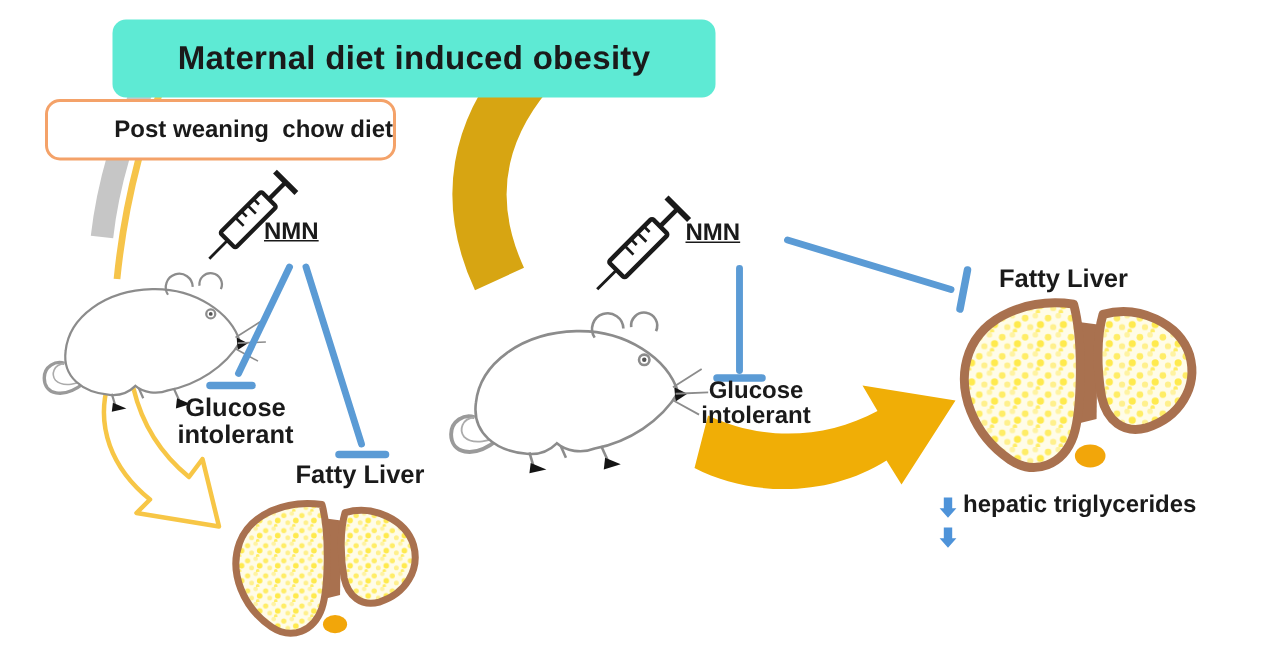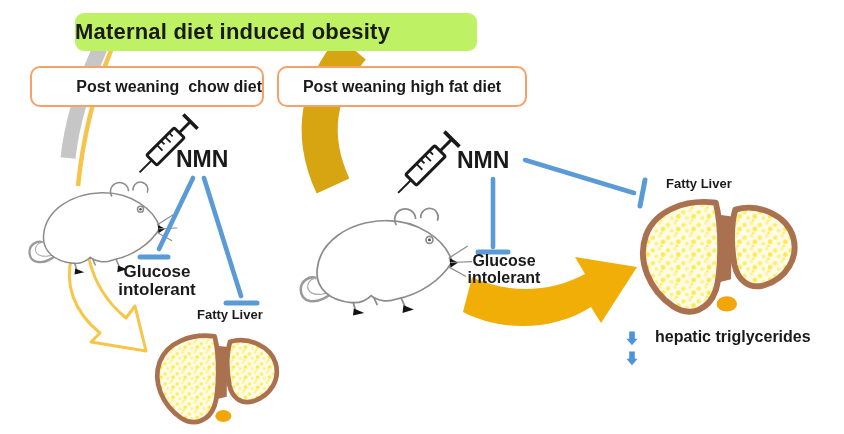--- a/index.html
+++ b/index.html
@@ -2,44 +2,44 @@
 <html><head>
 <meta charset="utf-8">
 <style>
   html,body{margin:0;padding:0;background:#fff;}
   .canvas{
     position:relative;width:844px;height:434px;overflow:hidden;background:#ffffff;
     font-family:"Liberation Sans",sans-serif;color:#1a1a1a;
   }
   svg.decor{position:absolute;left:0;top:0;z-index:1;}
   .banner{
-    position:absolute;left:75px;top:13px;width:402px;height:38px;z-index:3;
-    background:#bef264;border-radius:9px;display:flex;align-items:center;
+    position:absolute;left:75px;top:13px;width:402px;height:52px;z-index:3;
+    background:#5eead4;border-radius:9px;display:flex;align-items:center;justify-content:center;
     font-size:22px;font-weight:bold;letter-spacing:.2px;
   }
   .diet-box{
     position:absolute;top:66px;height:37px;z-index:2;background:#fff;
     border:2.5px solid #F4A269;border-radius:10px;
     display:flex;align-items:center;justify-content:center;
     font-weight:bold;font-size:16px;white-space:pre;
   }
   .diet-box.left{left:30px;width:230px;justify-content:flex-end;}
   .diet-box.right{left:277px;width:246px;}
   .lbl{position:absolute;z-index:4;font-weight:bold;}
-  .nmn{font-size:23px;}
+  .nmn{font-size:16px;text-decoration:underline;}
   .nmn.left{left:176px;top:146px;}
   .nmn.right{left:457px;top:147px;}
   .glucose{text-align:center;line-height:1.08;}
   .glucose.left{left:107px;top:263px;width:100px;font-size:17px;}
   .glucose.right{left:458px;top:252px;width:92px;font-size:16px;}
-  .fatty{font-size:13px;}
+  .fatty{font-size:17px;}
   .fatty.left{left:197px;top:307px;}
   .fatty.right{left:666px;top:176px;}
   .findings{position:absolute;left:624px;top:328px;width:218px;z-index:4;}
-  .finding-row{display:flex;gap:15px;margin-bottom:2px;font-weight:bold;font-size:16px;line-height:1.12;}
+  .finding-row{display:flex;gap:2px;margin-bottom:2px;font-weight:bold;font-size:16px;line-height:1.12;}
   .finding-row .glyph{width:16px;height:16px;flex:0 0 16px;margin-top:2px;display:block;transform-origin:center;}
   .finding-row[data-dir="up"] .glyph{transform:rotate(180deg);}
   .finding-text{width:178px;}
 </style>
 </head>
 <body>
 
 <div class="canvas">
 
   <svg class="decor" width="844" height="434" viewBox="0 0 844 434">
@@ -114,23 +114,20 @@
     </g>
   </svg>
 
   <div class="banner">
     <span>Maternal diet induced obesity</span>
   </div>
 
   <div class="diet-box left">
     <span>Post weaning  chow diet</span>
   </div>
-  <div class="diet-box right">
-    <span>Post weaning high fat diet</span>
-  </div>
 
   <div class="lbl nmn left">NMN</div>
   <div class="lbl nmn right">NMN</div>
 
   <div class="lbl glucose left">Glucose intolerant</div>
   <div class="lbl glucose right">Glucose intolerant</div>
   <div class="lbl fatty left">Fatty Liver</div>
   <div class="lbl fatty right">Fatty Liver</div>
 
   <div class="findings">

